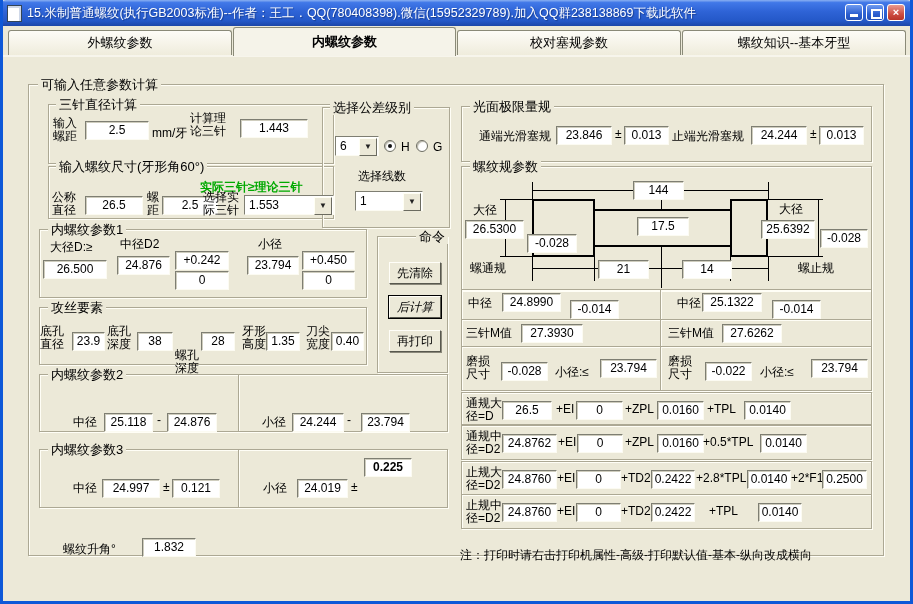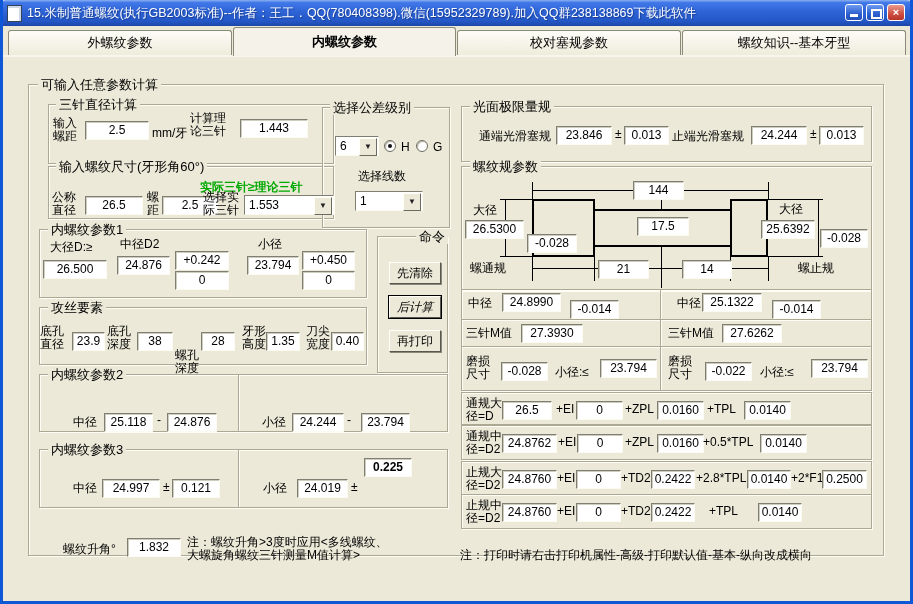--- a/index.html
+++ b/index.html
@@ -133,23 +133,21 @@
   <span class="lbl" style="left:73px;top:482px;">中径</span>
   <div class="fld" style="left:102px;top:479px;width:56px;">24.997</div>
   <span class="lbl" style="left:163px;top:481px;">±</span>
   <div class="fld" style="left:172px;top:479px;width:46px;">0.121</div>
   <span class="lbl" style="left:263px;top:482px;">小径</span>
   <div class="fld" style="left:297px;top:479px;width:49px;">24.019</div>
   <span class="lbl" style="left:351px;top:481px;">±</span>
   <div class="fld" style="left:364px;top:458px;width:46px;font-weight:bold;">0.225</div>
 
   <span class="lbl" style="left:63px;top:543px;">螺纹升角°</span>
-  <div class="fld" style="left:127px;top:538px;width:52px;">1.832</div>
-  <span class="note" style="left:187px;top:536px;">注：螺纹升角&gt;3度时应用&lt;多线螺纹、
-大螺旋角螺纹三针测量M值计算&gt;</span>
+  <div class="fld" style="left:142px;top:538px;width:52px;">1.832</div>
 
   <div class="grp" style="left:322px;top:107px;width:128px;height:121px;"></div>
   <span class="cap" style="left:330px;top:101px;">选择公差级别</span>
   <div class="combo" style="left:335px;top:136px;width:38px;"><span>6</span><span class="cbtn">▼</span></div>
   <span class="rad sel" style="left:384px;top:140px;"></span>
   <span class="lbl" style="left:401px;top:141px;">H</span>
   <span class="rad" style="left:416px;top:140px;"></span>
   <span class="lbl" style="left:433px;top:141px;">G</span>
   <span class="lbl" style="left:358px;top:170px;">选择线数</span>
   <div class="combo" style="left:355px;top:191px;width:62px;"><span>1</span><span class="cbtn">▼</span></div>

